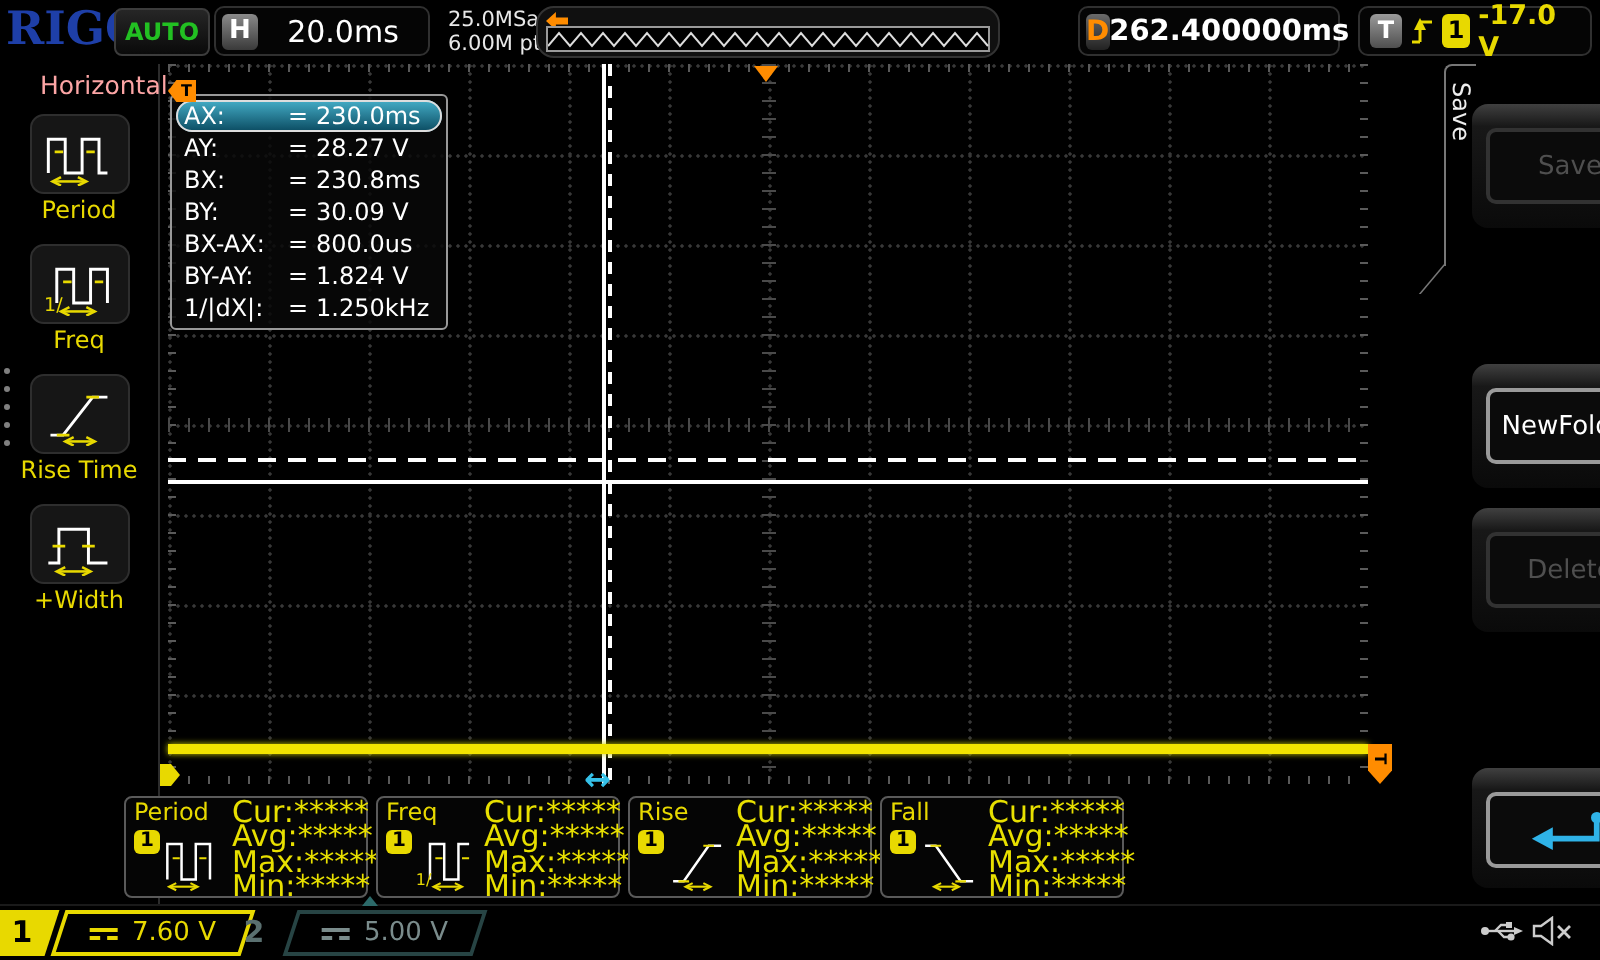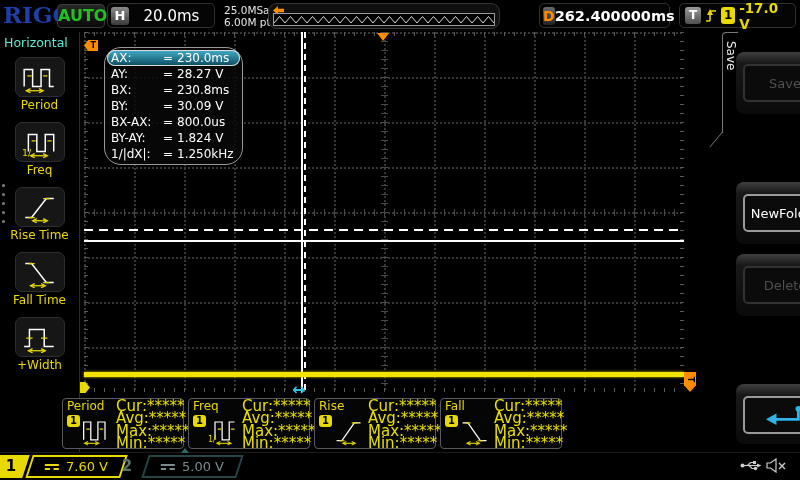--- a/index.html
+++ b/index.html
@@ -5,21 +5,21 @@
   html,body{margin:0;padding:0;}
   body{width:800px;height:480px;position:relative;background:#000;overflow:hidden;
        font-family:"DejaVu Sans",sans-serif;color:#fff;}
 
   
   #top-bar{position:absolute;left:0;top:0;width:800px;height:32px;background:#000;}
   .logo{position:absolute;left:3px;top:1px;font-family:"DejaVu Serif",serif;
         font-weight:800;font-size:23px;color:#1e3fa8;letter-spacing:0px;}
   .auto-box{position:absolute;left:57px;top:4px;width:46px;height:22px;border:1px solid #3c3c3c;
         border-radius:4px;background:linear-gradient(#262626,#0a0a0a);
-        color:#22c022;font-weight:bold;font-size:16px;text-align:center;line-height:22px;}
+        color:#22c022;font-weight:bold;font-size:12px;text-align:center;line-height:22px;}
   .h-box{position:absolute;left:107px;top:3px;width:108px;height:25px;border:1px solid #303030;
         border-radius:5px;background:#050505;display:flex;align-items:center;box-sizing:border-box;}
   .keycap{border-radius:3px;text-align:center;font-weight:bold;}
   .h-key{width:18px;height:18px;line-height:18px;margin-left:3px;font-size:13px;color:#fff;
         background:linear-gradient(#8a8a8a,#3a3a3a);}
   .h-val{flex:1;text-align:center;font-size:15px;color:#fff;}
   .rate-box{position:absolute;left:224px;top:4px;font-size:10.5px;line-height:12px;color:#e8e8e8;}
   .preview-box{position:absolute;left:268px;top:3px;width:232px;height:26px;border:1px solid #333;
         border-radius:9px;background:#101010;box-sizing:border-box;}
   .preview-marker{position:absolute;left:4px;top:2px;width:11px;height:9px;background:#ff8c00;
@@ -35,21 +35,21 @@
         border-radius:5px;background:#050505;display:flex;align-items:center;gap:4px;
         padding:0 5px;box-sizing:border-box;}
   .t-key{width:17px;height:17px;line-height:17px;font-size:12px;color:#fff;
         background:linear-gradient(#9a9a9a,#4f4f4f);}
   .t-src{width:15px;height:17px;line-height:17px;font-size:12px;color:#000;background:#e8d900;}
   .t-lvl{color:#e8d900;font-size:13.5px;font-weight:bold;}
 
   
   #sidebar{position:absolute;left:0;top:32px;width:80px;height:420px;border-right:1px solid #2c2c2c;
         box-sizing:border-box;background:#000;}
-  .sb-title{padding:3px 4px;font-size:12.5px;color:#5eead4;}
+  .sb-title{padding:3px 4px;font-size:12.5px;color:#fca5a5;margin-left:16px;}
   .sb-items{display:flex;flex-direction:column;margin-top:4px;}
   .sb-item{height:65px;display:flex;flex-direction:column;align-items:center;cursor:pointer;}
   .icon-box{width:48px;height:38px;background:#161616;border:1px solid #2e2e2e;border-radius:7px;
         display:flex;align-items:center;justify-content:center;}
   .sb-label{margin-top:1px;font-size:12px;color:#e8d900;}
   .scroll-dots{position:absolute;left:2px;top:152px;display:flex;flex-direction:column;gap:6px;}
   .scroll-dots i{width:3px;height:3px;border-radius:50%;background:#808080;}
 
   
   #graticule{position:absolute;left:84px;top:32px;width:600px;height:360px;background-color:#000;
@@ -72,22 +72,22 @@
   .trace{position:absolute;left:0;top:340px;width:600px;height:5px;background:#f2e400;
       box-shadow:0 0 3px #caca00;z-index:5;}
   .cursor-h-dashed{position:absolute;left:0;top:197px;width:600px;height:2px;z-index:3;
       background:repeating-linear-gradient(to right,#fff 0 9px,transparent 9px 15px);}
   .cursor-h-solid{position:absolute;left:0;top:208px;width:600px;height:2px;background:#fff;z-index:3;}
   .cursor-v-solid{position:absolute;left:217px;top:0;width:2px;height:360px;background:#fff;z-index:3;}
   .cursor-v-dashed{position:absolute;left:220px;top:0;width:2px;height:360px;z-index:3;
       background:repeating-linear-gradient(to bottom,#fff 0 6px,transparent 6px 11px);}
 
   
-  .cursor-box{position:absolute;left:20px;top:15px;width:133px;z-index:10;padding:2px 2px;
-      background:rgba(8,8,8,0.84);border:1px solid #999;border-radius:17px;}
+  .cursor-box{position:absolute;left:1px;top:15px;width:133px;z-index:10;padding:2px 2px;
+      background:rgba(8,8,8,0.84);border:1px solid #999;border-radius:3px;}
   .cr-row{display:flex;align-items:center;height:16px;padding:0 4px;font-size:12px;color:#fff;}
   .cr-row .lb{width:52px;}
   .cr-row .eq{width:14px;}
   .cr-row .vl{flex:1;}
   .cr-row.sel{background:linear-gradient(#45aec8,#0a4a60);border-radius:8px;
       box-shadow:inset 0 0 0 1px #ddd;}
 
   
   .d-marker{position:absolute;left:377px;top:33px;width:0;height:0;z-index:6;
       border-left:6px solid transparent;border-right:6px solid transparent;border-top:8px solid #ff8c00;}
@@ -240,33 +240,20 @@
           <path d="M15 26 L11 28 L15 30 M21 26 L25 28 L21 30" stroke="#e8d900" stroke-width="1.2" fill="none"></path>
         </svg>
           </span>
         </div>
       <div class="sb-label">Rise Time</div>
     </div>
     <div class="sb-item">
       <div class="icon-box">
           <span>
         <svg width="38" height="32" viewBox="0 0 36 30">
-          <path d="M4 7 H10 L24 25 H31" stroke="#fff" stroke-width="1.4" fill="none"></path>
-          <path d="M7 7 h6 M21 25 h6" stroke="#e8d900" stroke-width="1.2"></path>
-          <path d="M10 28 H22" stroke="#e8d900" stroke-width="1.2"></path>
-          <path d="M13 26 L9 28 L13 30 M19 26 L23 28 L19 30" stroke="#e8d900" stroke-width="1.2" fill="none"></path>
-        </svg>
-          </span>
-        </div>
-      <div class="sb-label">Fall Time</div>
-    </div>
-    <div class="sb-item">
-      <div class="icon-box">
-          <span>
-        <svg width="38" height="32" viewBox="0 0 36 30">
           <path d="M3 24 H8 V8 H22 V24 H31" stroke="#fff" stroke-width="1.4" fill="none"></path>
           <path d="M5 16 h6 M19 16 h6" stroke="#e8d900" stroke-width="1.2"></path>
           <path d="M8 28 H22" stroke="#e8d900" stroke-width="1.2"></path>
           <path d="M11 26 L7 28 L11 30 M19 26 L23 28 L19 30" stroke="#e8d900" stroke-width="1.2" fill="none"></path>
         </svg>
           </span>
         </div>
       <div class="sb-label">+Width</div>
     </div>
   </div>

